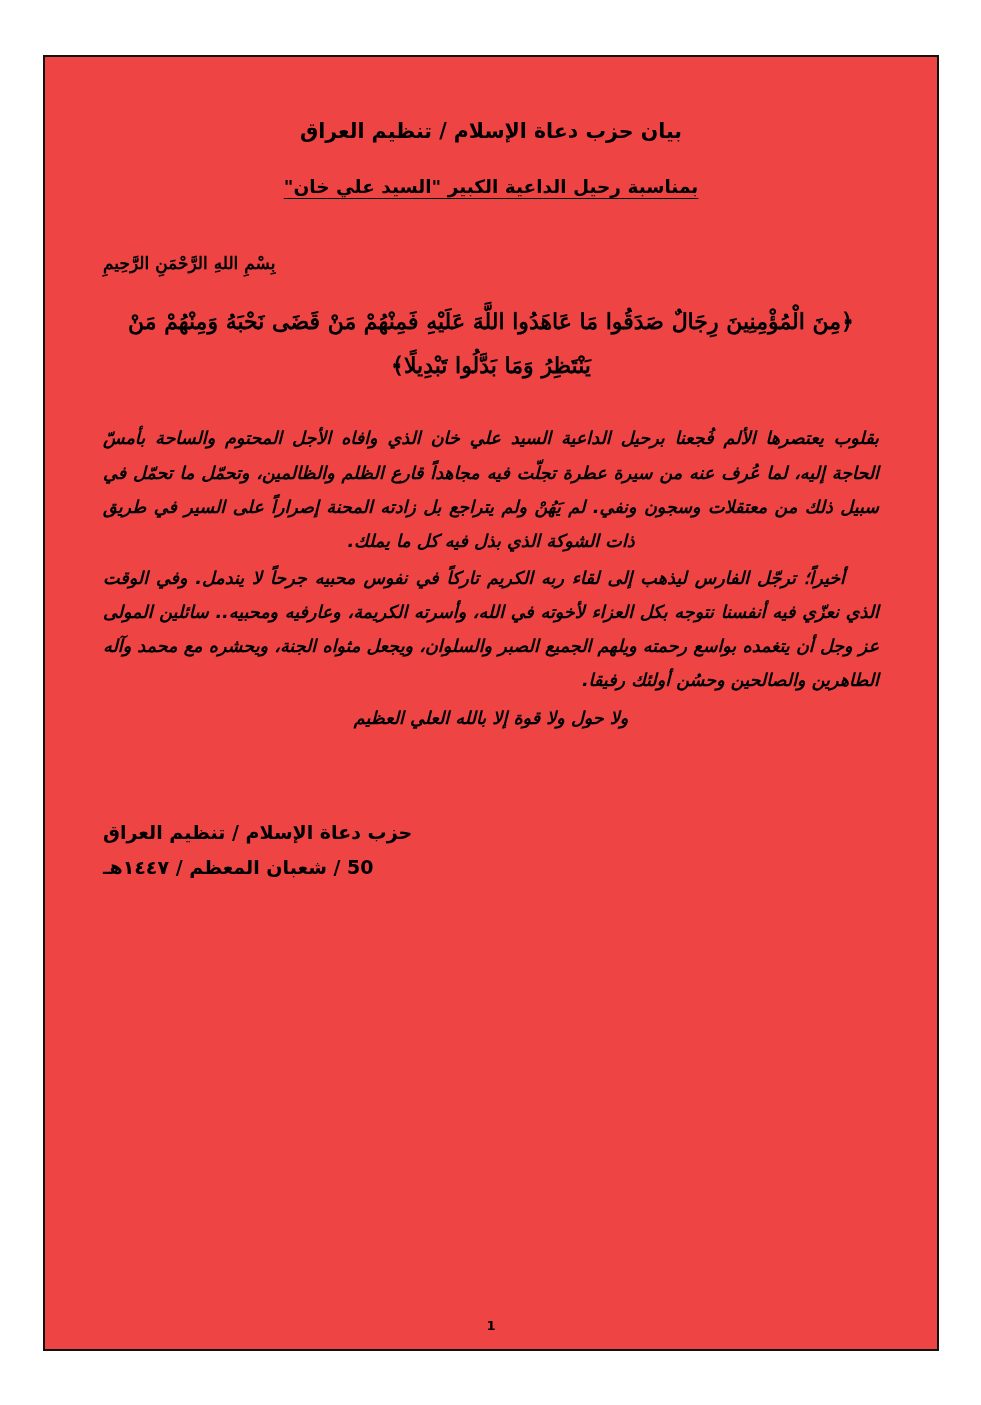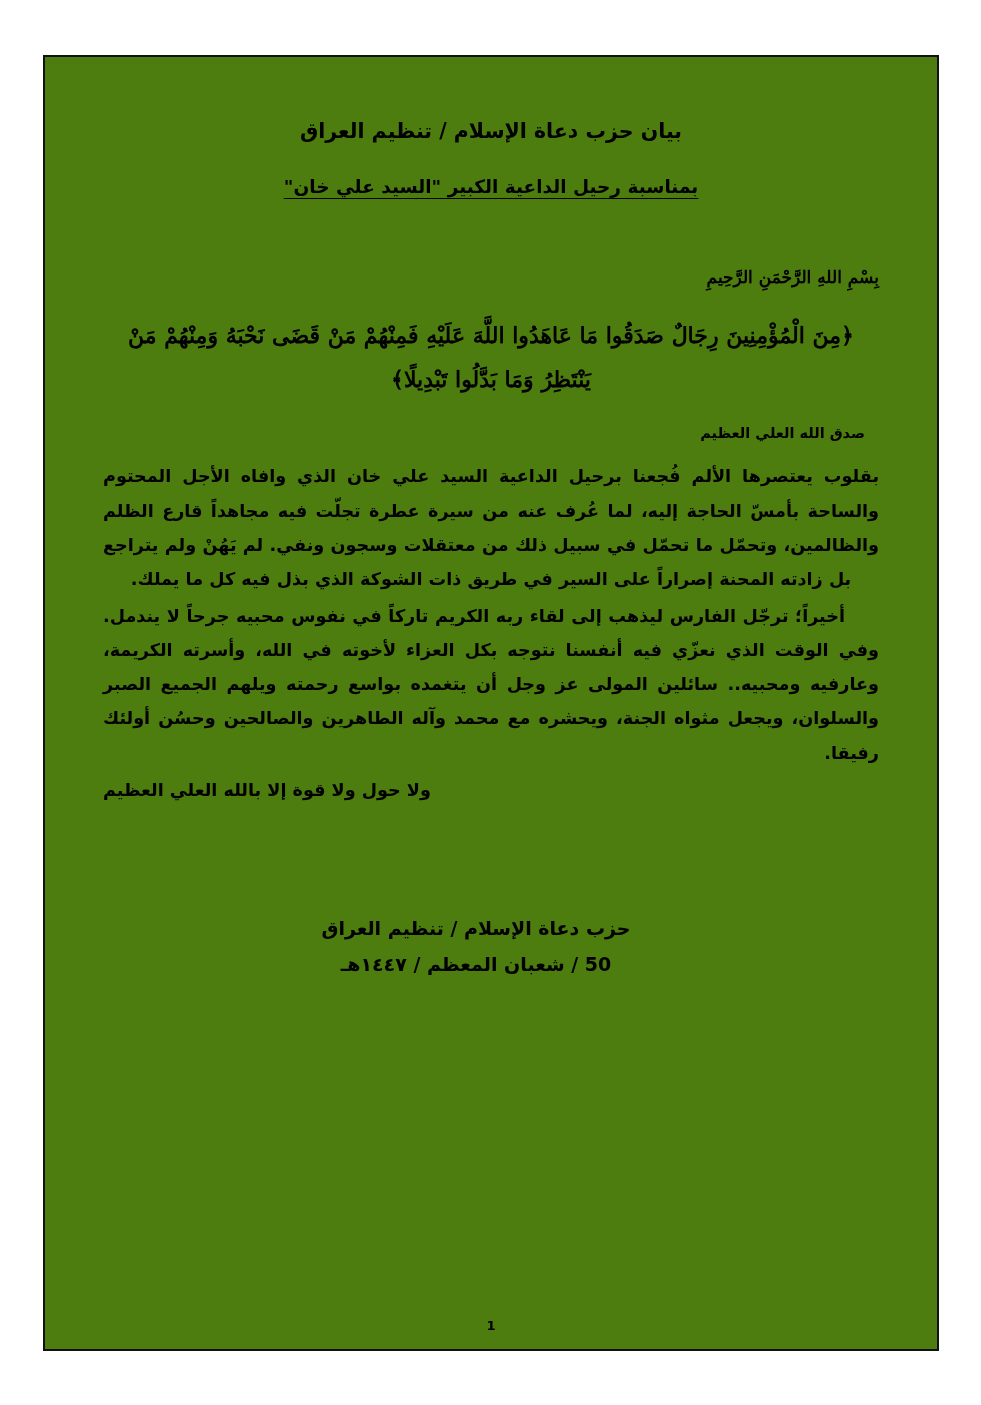--- a/index.html
+++ b/index.html
@@ -14,21 +14,21 @@
     color: #000000;
     overflow: hidden;
   }
   .page {
     position: absolute;
     left: 43px;
     top: 55px;
     width: 896px;
     height: 1296px;
     border: 2px solid #111;
-    background: #4d7c0f;
+    background: #ef4444;
     box-sizing: border-box;
   }
   .inner {
     position: absolute;
     left: 0;
     top: 0;
     right: 0;
     bottom: 0;
     padding: 40px 58px 10px 58px;
     box-sizing: border-box;
@@ -45,45 +45,46 @@
   }
   .title-line-2 {
     font-size: 18.5px;
     font-weight: bold;
     text-decoration: underline;
     text-underline-offset: 5px;
     margin-top: 24px;
     line-height: 1.6;
   }
   .basmala {
-    text-align: right;
+    text-align: left;
     font-family: "DejaVu Serif", "Liberation Serif", serif;
     font-size: 17px;
     font-weight: bold;
-    margin-top: 66px;
+    margin-top: 52px;
     letter-spacing: -0.5px;
   }
   .ayah {
     text-align: center;
     font-family: "DejaVu Serif", "Liberation Serif", serif;
     font-size: 22px;
     font-weight: bold;
     line-height: 2.0;
     margin-top: 26px;
     padding: 0 10px;
   }
   .sadaq {
     text-align: right;
     font-size: 14.5px;
     font-weight: bold;
     margin-top: 24px;
     padding-right: 14px;
   }
   .body-block {
-    margin-top: 18px;
+    margin-top: 34px;
+    font-style: italic;
   }
   p.para {
     font-size: 17.6px;
     font-weight: bold;
     line-height: 1.95;
     text-align: justify;
     text-align-last: center;
     margin: 0 0 2px 0;
     text-indent: 0;
   }
@@ -93,27 +94,27 @@
   }
   p.para.p1 {
     text-align-last: center;
   }
   p.para.p2, p.para.p3 {
     text-align-last: right;
   }
   .closing {
     font-size: 17.6px;
     font-weight: bold;
-    text-align: left;
+    text-align: center;
     margin-top: 4px;
     line-height: 1.9;
   }
   .signature {
-    margin-top: 104px;
-    text-align: center;
+    margin-top: 80px;
+    text-align: left;
     font-size: 19px;
     font-weight: bold;
     line-height: 1.85;
     padding-right: 30px;
   }
   .sig-line { white-space: nowrap; }
   .page-number {
     position: absolute;
     bottom: 16px;
     left: 0;
@@ -131,21 +132,20 @@
 
     <div class="title-block">
       <div class="title-line-1">بيان حزب دعاة الإسلام / تنظيم العراق</div>
       <div class="title-line-2">بمناسبة رحيل الداعية الكبير "السيد علي خان"</div>
     </div>
 
     <div class="basmala">بِسْمِ اللهِ الرَّحْمَنِ الرَّحِيمِ</div>
 
     <div class="ayah">﴿مِنَ الْمُؤْمِنِينَ رِجَالٌ صَدَقُوا مَا عَاهَدُوا اللَّهَ عَلَيْهِ فَمِنْهُمْ مَنْ قَضَى نَحْبَهُ وَمِنْهُمْ مَنْ يَنْتَظِرُ وَمَا بَدَّلُوا تَبْدِيلًا﴾</div>
 
-    <div class="sadaq">صدق الله العلي العظيم</div>
 
     <div class="body-block">
       <p class="para p1">بقلوب يعتصرها الألم فُجعنا برحيل الداعية السيد علي خان الذي وافاه الأجل المحتوم والساحة بأمسّ الحاجة إليه، لما عُرف عنه من سيرة عطرة تجلّت فيه مجاهداً قارع الظلم والظالمين، وتحمّل ما تحمّل في سبيل ذلك من معتقلات وسجون ونفي. لم يَهُنْ ولم يتراجع بل زادته المحنة إصراراً على السير في طريق ذات الشوكة الذي بذل فيه كل ما يملك.</p>
       <p class="para p2 indented">أخيراً؛ ترجّل الفارس ليذهب إلى لقاء ربه الكريم تاركاً في نفوس محبيه جرحاً لا يندمل. وفي الوقت الذي نعزّي فيه أنفسنا نتوجه بكل العزاء لأخوته في الله، وأسرته الكريمة، وعارفيه ومحبيه.. سائلين المولى عز وجل أن يتغمده بواسع رحمته ويلهم الجميع الصبر والسلوان، ويجعل مثواه الجنة، ويحشره مع محمد وآله الطاهرين والصالحين وحسُن أولئك رفيقا.</p>
       <div class="closing">ولا حول ولا قوة إلا بالله العلي العظيم</div>
     </div>
 
     <div class="signature">
       <div class="sig-line">حزب دعاة الإسلام / تنظيم العراق</div>
       <div class="sig-line">50 / شعبان المعظم / ١٤٤٧هـ</div>

